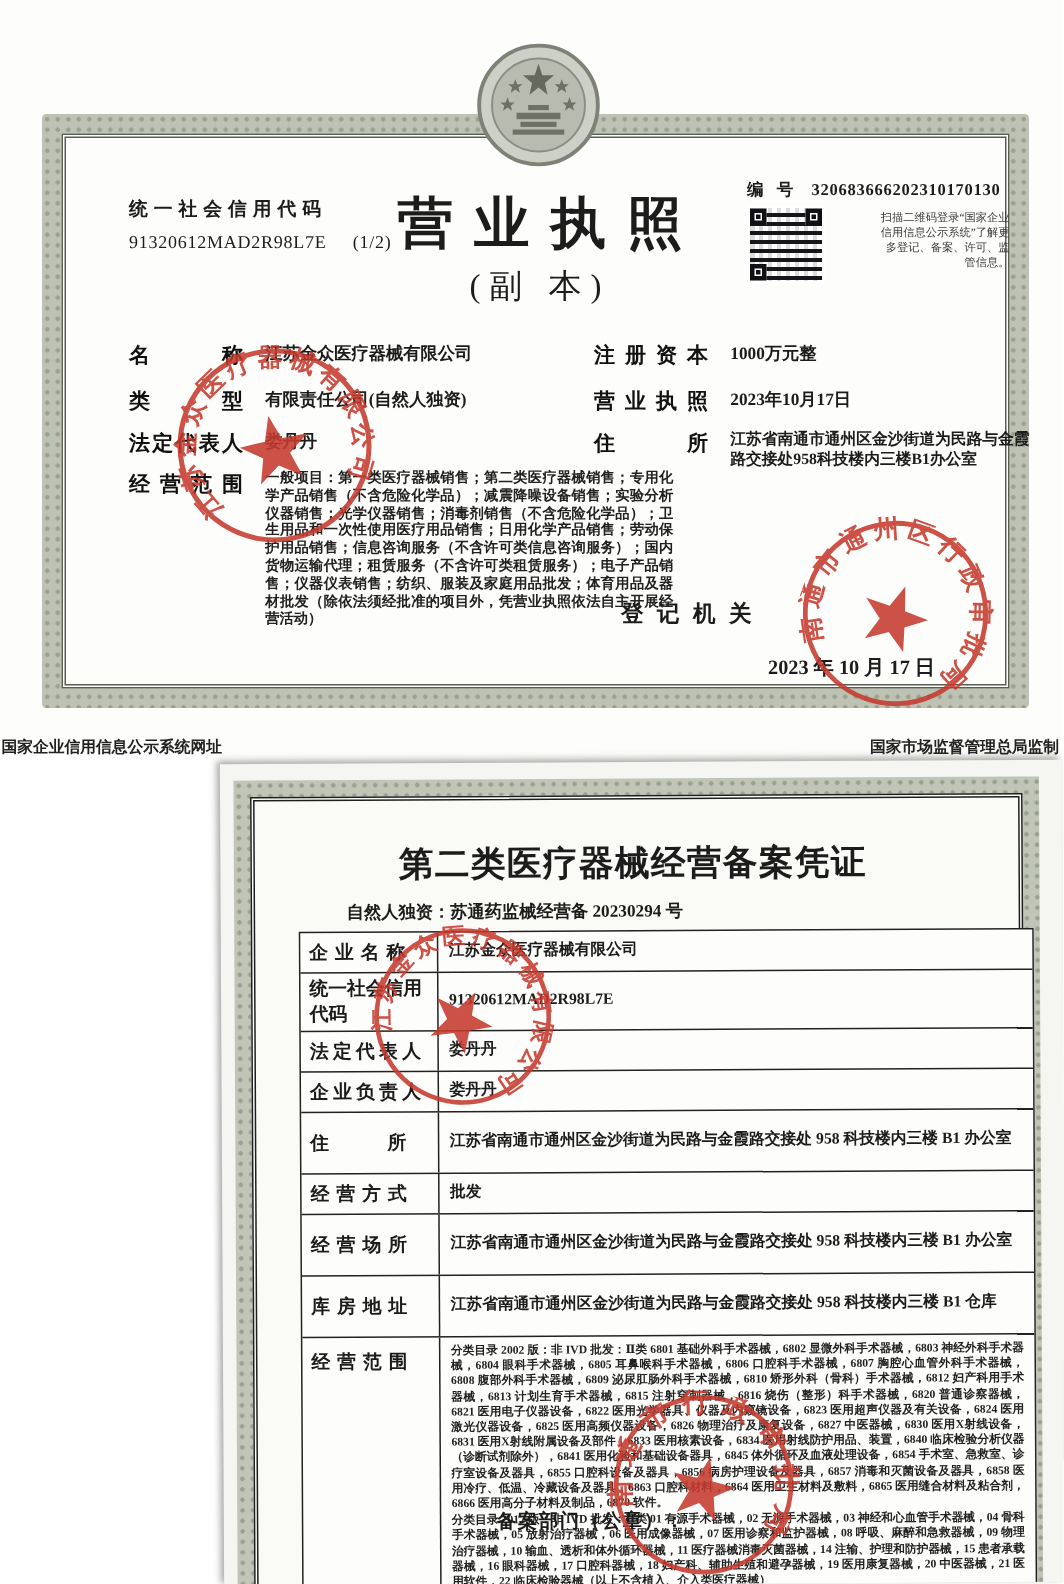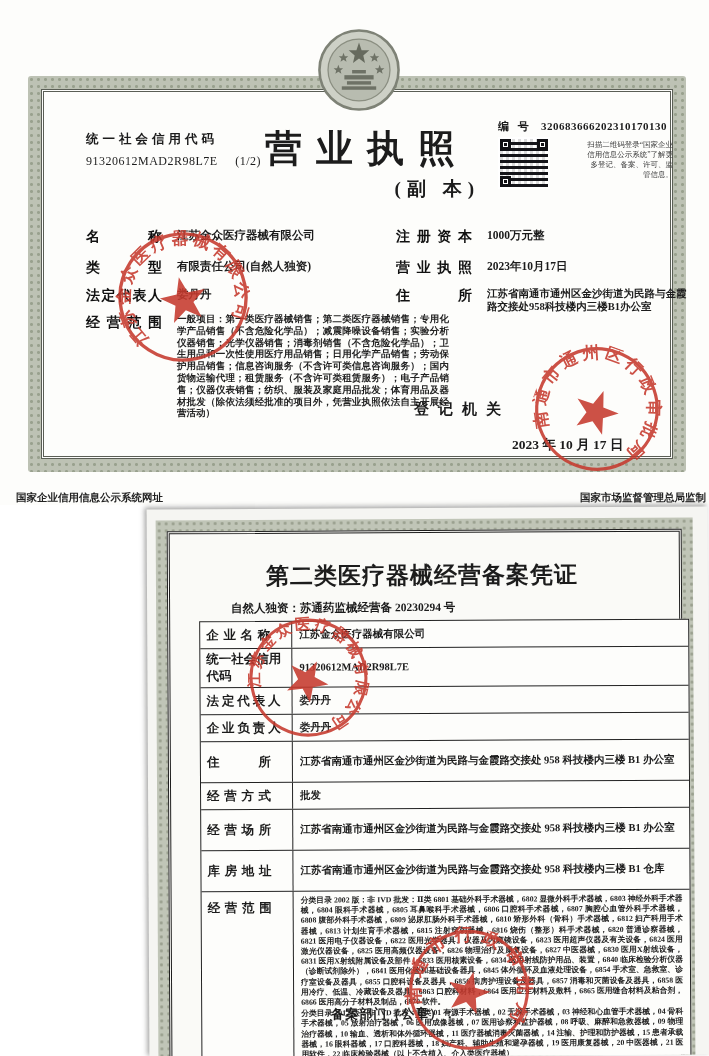--- a/index.html
+++ b/index.html
@@ -23,42 +23,42 @@
     position:absolute;left:13px;top:13px;right:13px;bottom:13px;
     background:#fdfdfb;border:3px double #5a5e55;
   }
   .emblem{position:absolute;left:316px;top:24px;width:86px;height:92px;}
   .hdr-credit{position:absolute;left:86px;top:131px;width:180px;}
   .hdr-credit .lab{font-weight:bold;font-size:12.5px;letter-spacing:4px;}
   .hdr-credit .val{font-size:12px;margin-top:6px;letter-spacing:.5px;}
   .hdr-credit .pg{margin-left:14px;}
   .lic-title{position:absolute;left:240px;top:124px;width:240px;text-align:center;
     font-size:37px;font-weight:bold;letter-spacing:14px;text-indent:14px;}
-  .lic-sub{position:absolute;left:240px;top:176px;width:240px;text-align:right;
-    font-size:19px;letter-spacing:6px;font-weight:bold;}
+  .lic-sub{position:absolute;left:240px;top:176px;width:240px;text-align:center;
+    font-size:22px;letter-spacing:6px;font-weight:normal;}
   .serial{position:absolute;left:498px;top:119px;font-size:11px;font-weight:bold;letter-spacing:.5px;}
   .serial .slab{letter-spacing:3px;margin-right:6px;}
   .qr{position:absolute;left:500px;top:139px;width:48px;height:48px;background:
       repeating-linear-gradient(0deg,#15151a 0 3px,rgba(255,255,255,.85) 3px 6px),
       repeating-linear-gradient(90deg,#15151a 0 3px,#ffffff 3px 6px);
       outline:2px solid #fff;}
   .qr .f{position:absolute;width:11px;height:11px;border:3px solid #101014;background:#fff;box-sizing:border-box;}
   .qr .f::after{content:"";position:absolute;left:1px;top:1px;width:3px;height:3px;background:#101014;}
   .qr .f1{left:0;top:0;} .qr .f2{right:0;top:0;} .qr .f3{left:0;bottom:0;}
   .qr-cap{position:absolute;left:587px;top:140px;width:86px;font-size:7.5px;line-height:10px;
     color:#3a3a3a;font-weight:normal;text-align:right;}
   .f-row{position:absolute;font-size:11.5px;}
   .f-row .fl{width:76px;font-size:14px;vertical-align:top;color:#111;}
   .f-row .fv{display:inline-block;vertical-align:top;margin-left:12px;}
   .scope1{width:272px;font-size:9.5px;line-height:11.8px;text-align:justify;font-weight:bold;color:#222;}
   .addr1{width:208px;font-size:10.5px;line-height:13px;font-weight:bold;}
   .registrar{position:absolute;left:414px;top:400px;font-size:15px;font-weight:bold;letter-spacing:9px;}
   .issue-date{position:absolute;left:512px;top:436px;font-size:13.5px;font-weight:bold;}
   .foot{position:absolute;top:491px;font-size:10.5px;font-weight:bold;color:#222;}
-  .foot.l{left:16px;} .foot.r{right:3px;}
+  .foot.l{left:1px;} .foot.r{right:3px;}
   
   .stamp{position:absolute;opacity:.88;}
   .stamp-ring{fill:none;stroke:#c63a2e;stroke-width:5;}
   .stamp-text{fill:#c63a2e;font-weight:bold;font-family:"Liberation Sans",sans-serif;}
   .stamp-star{fill:#c63a2e;}
   .t12 .stamp-text{font-size:25px;letter-spacing:5px;}
   .t11 .stamp-text{font-size:26px;letter-spacing:7px;}
   .t8 .stamp-text{font-size:29px;letter-spacing:13px;}
   
   #doc2{position:absolute;left:148px;top:508px;width:561px;height:548px;

